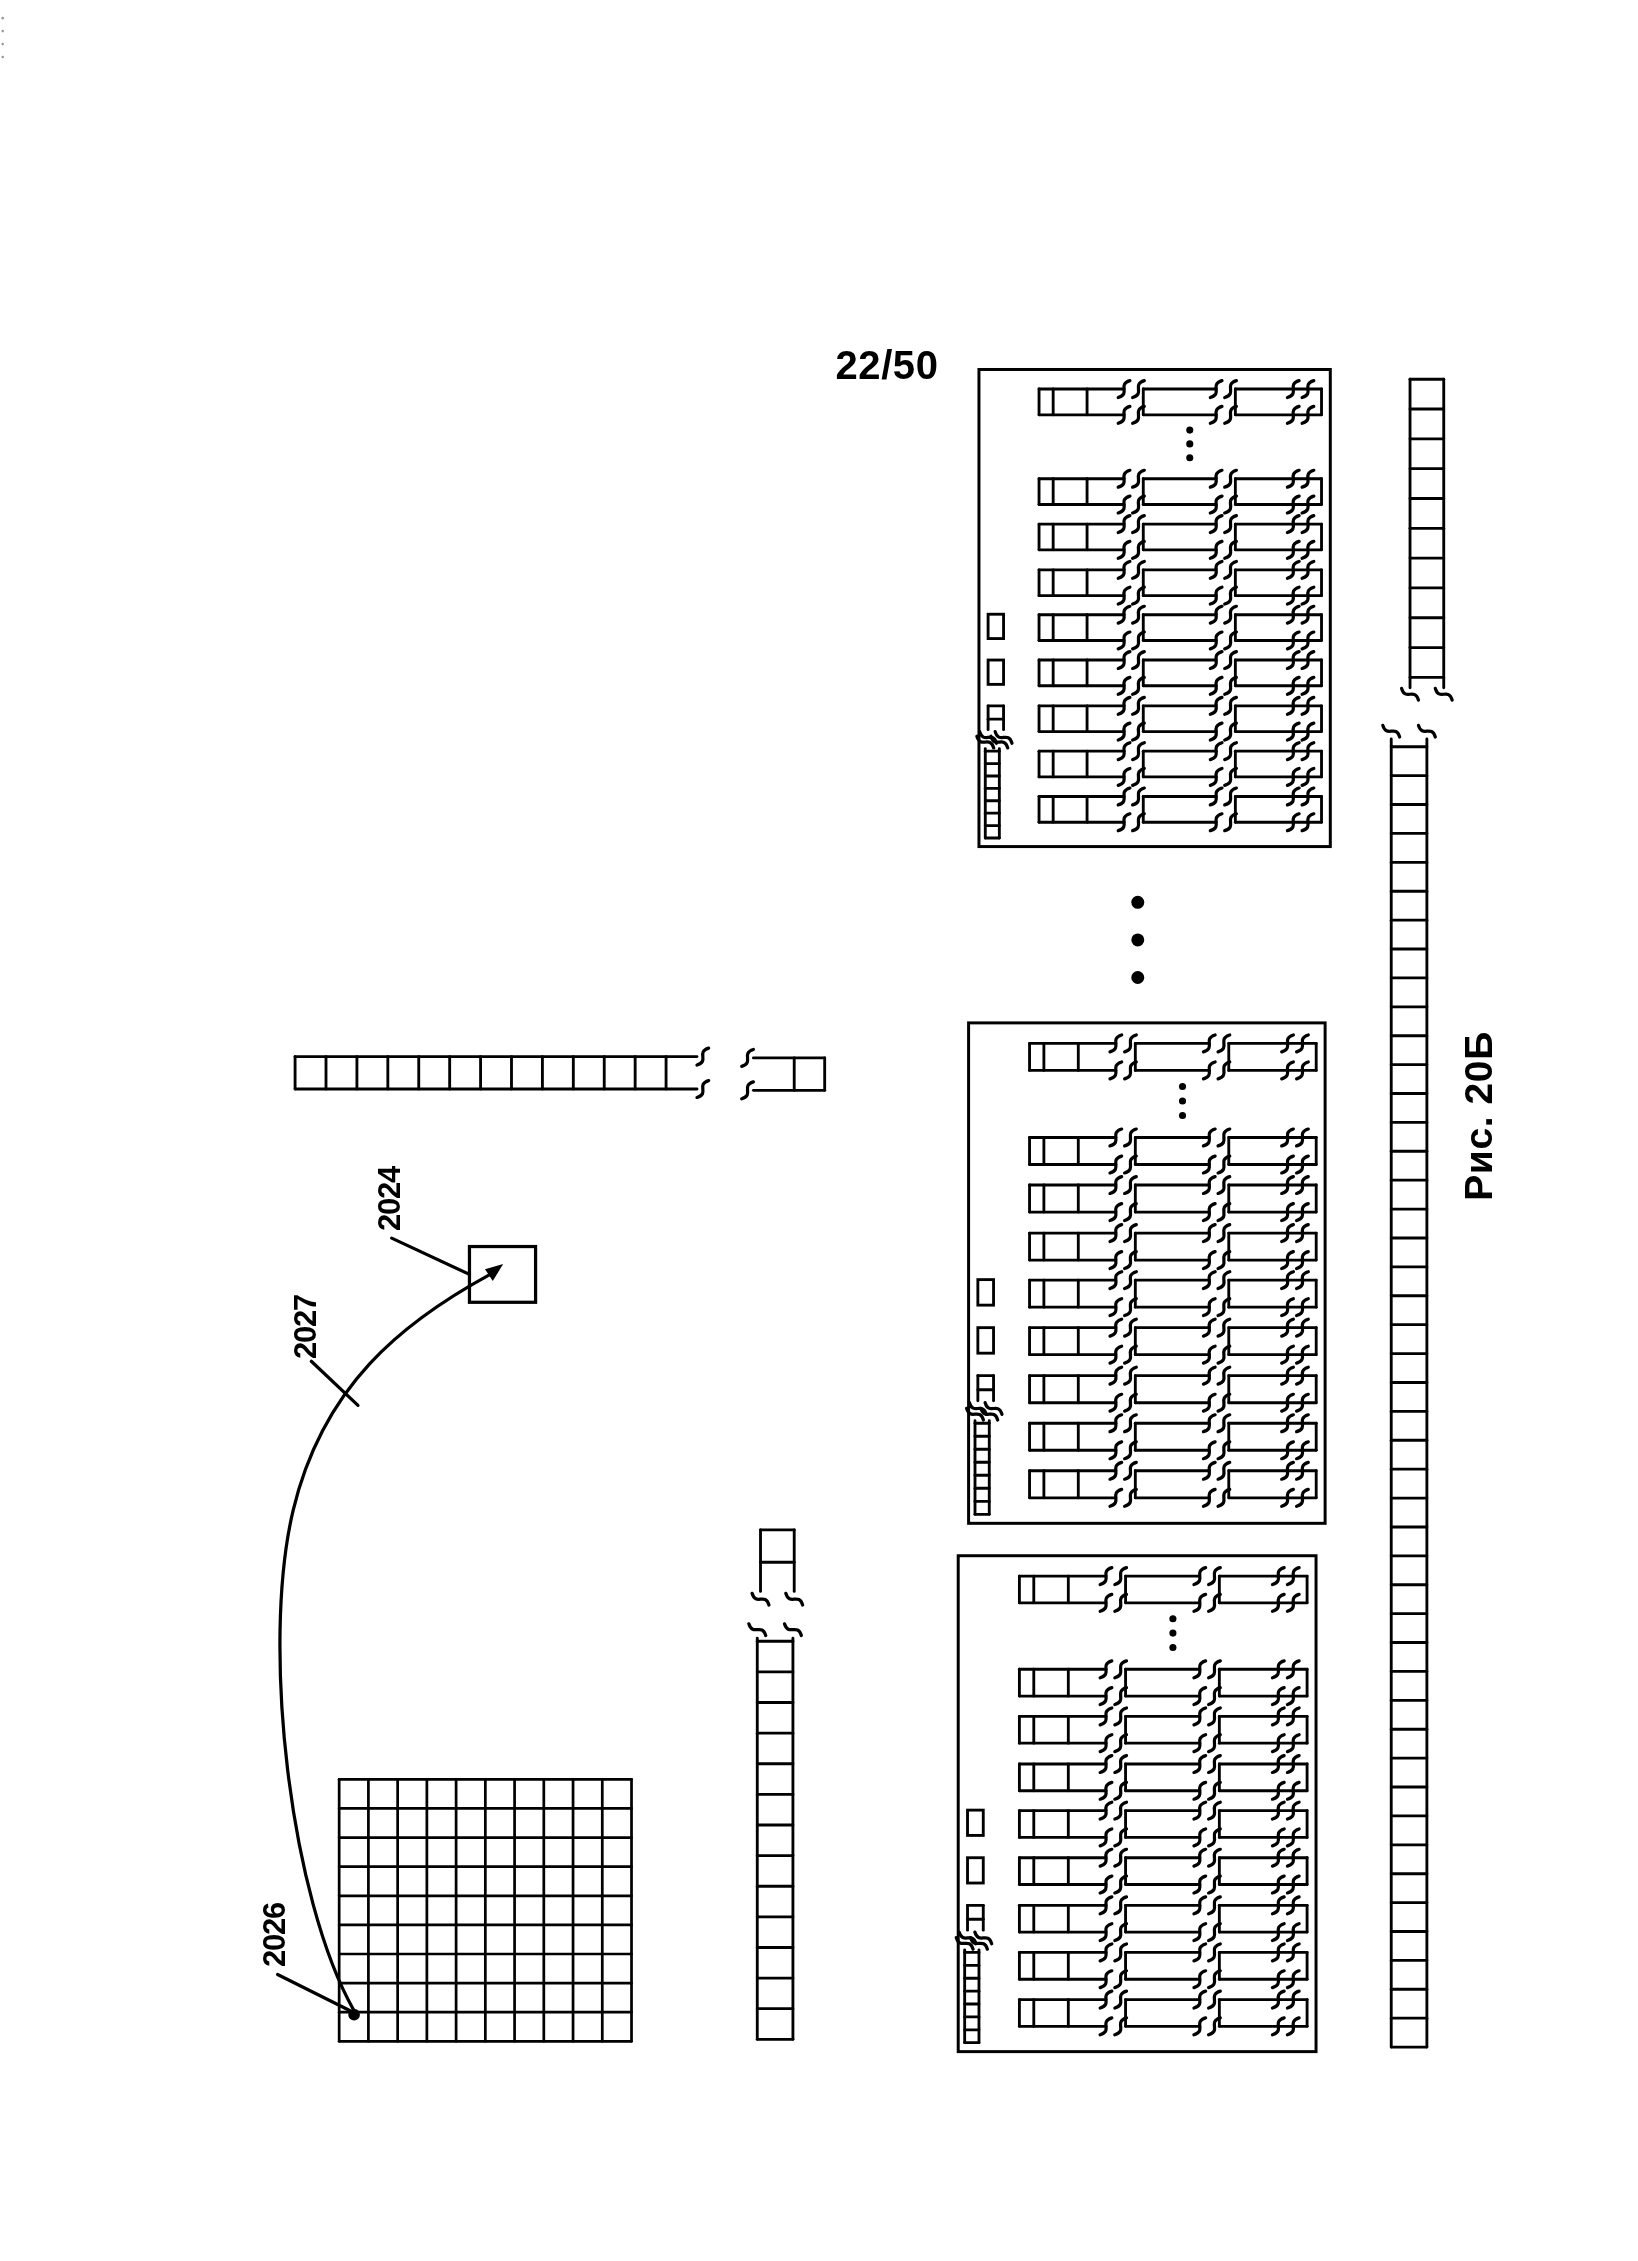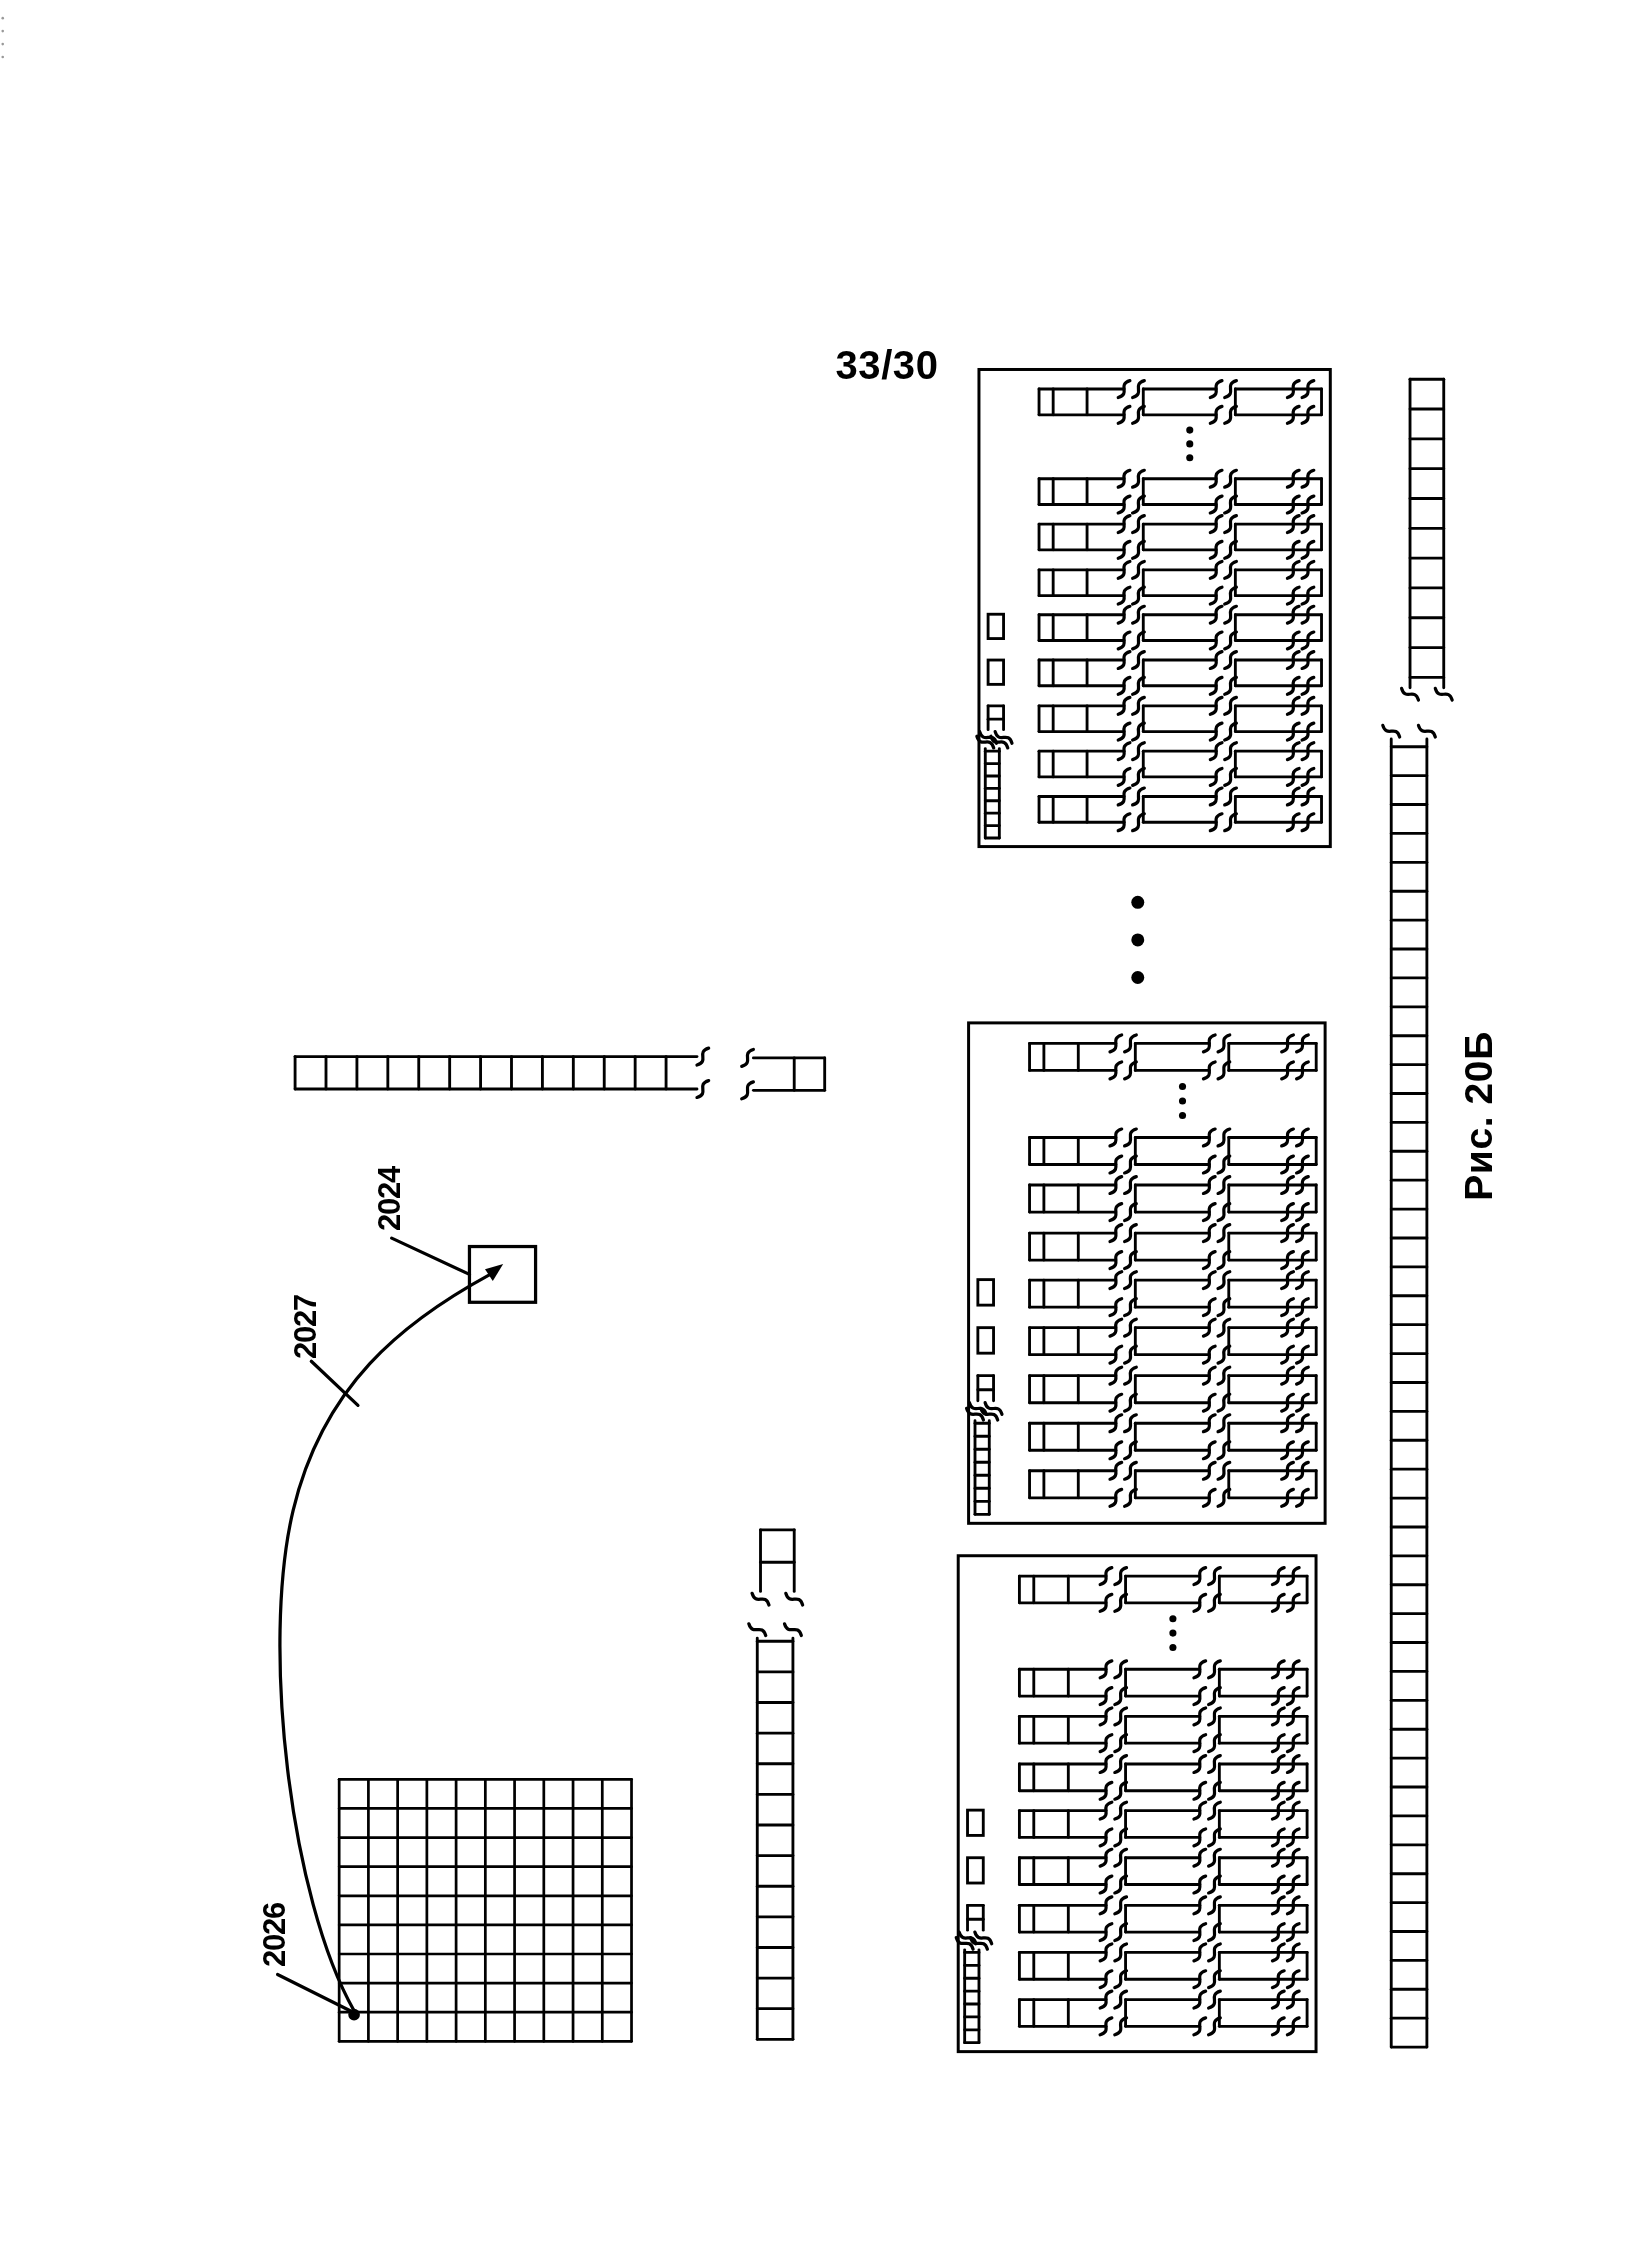--- a/index.html
+++ b/index.html
@@ -887,19 +887,19 @@
       <line x1="1487.936" y1="3091.56" x2="1510.0159999999998" y2="3091.56" stroke="#000000" stroke-width="4.4" stroke-linecap="round"></line>
       <line x1="1487.936" y1="3111.45" x2="1510.0159999999998" y2="3111.45" stroke="#000000" stroke-width="4.4" stroke-linecap="round"></line>
       <line x1="1487.936" y1="3131.34" x2="1510.0159999999998" y2="3131.34" stroke="#000000" stroke-width="4.4" stroke-linecap="round"></line>
       <line x1="1487.936" y1="3151.23" x2="1510.0159999999998" y2="3151.23" stroke="#000000" stroke-width="4.4" stroke-linecap="round"></line>
       <circle cx="4" cy="28" r="2" fill="#999999"></circle>
       <circle cx="4" cy="48" r="2" fill="#999999"></circle>
       <circle cx="4" cy="68" r="2" fill="#999999"></circle>
       <circle cx="4" cy="88" r="2" fill="#999999"></circle>
     </svg>
 
-  <div class="txt sheet">33/30</div>
+  <div class="txt sheet">22/50</div>
   <div class="txt rot caption">Рис. 20Б</div>
   <div class="txt rot lbl l2024">2024</div>
   <div class="txt rot lbl l2027">2027</div>
   <div class="txt rot lbl l2026">2026</div>
 </div>
 
 
 </body></html>

